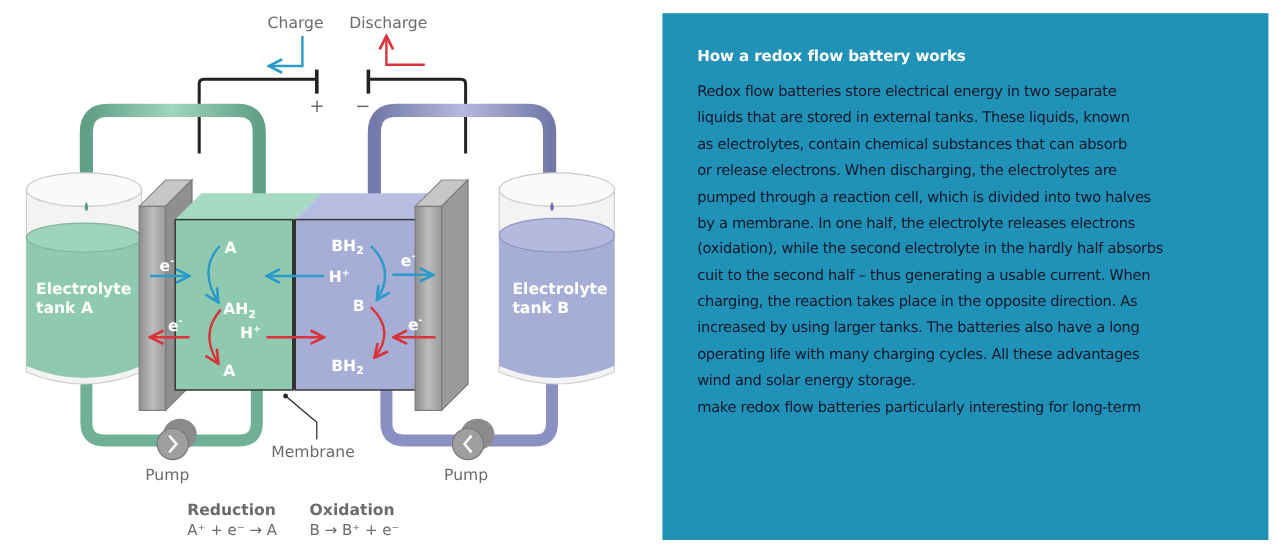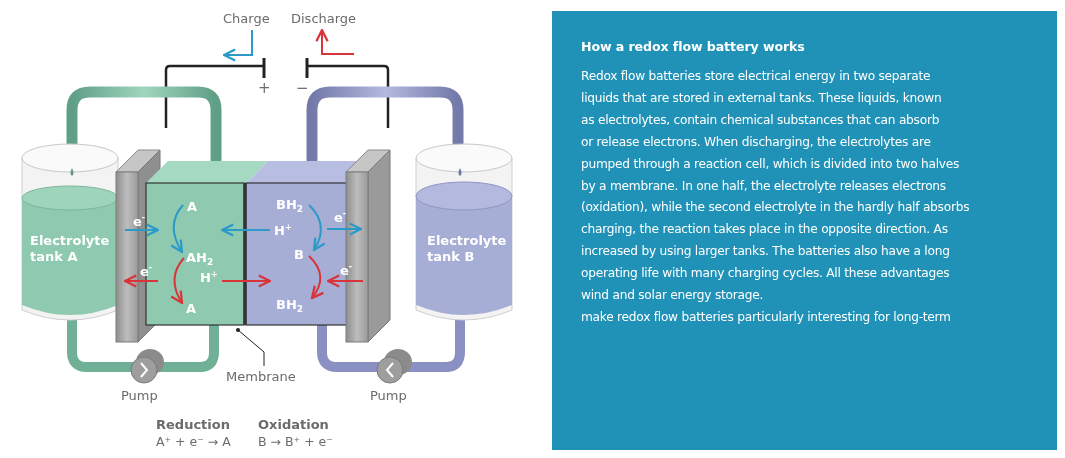--- a/index.html
+++ b/index.html
@@ -8,21 +8,21 @@
   #diagram { position: absolute; left: 0; top: 0; width: 545px; height: 458px; }
   .wt { fill: #ffffff; font-weight: bold; font-size: 13px; }
   .gray-lbl { fill: #6b6b6b; font-size: 13px; }
   .dark-lbl { fill: #6b6b6b; font-size: 13px; font-weight: bold; }
   #infobox { position: absolute; left: 552px; top: 11px; width: 505px; height: 439px;
              background: #2192b7; color: #eef6fa; box-sizing: border-box;
              padding: 28px 22px 0 29px; }
   #infobox h2 { margin: 0 0 12px 0; font-size: 12.6px; font-weight: bold; color: #ffffff;
                 font-family: "DejaVu Sans", sans-serif; letter-spacing: -0.1px; }
   #infobox .line { font-size: 12.2px; line-height: 21.9px; white-space: nowrap;
-                   font-family: "DejaVu Sans", sans-serif; color: #ffffff; letter-spacing: -0.25px; }
+                   font-family: "DejaVu Sans", sans-serif; color: #0f172a; letter-spacing: -0.25px; }
 </style>
 </head>
 <body>
 
 <svg id="diagram" viewBox="0 0 545 458" xmlns="http://www.w3.org/2000/svg">
   <defs>
     <marker id="arrB" viewBox="0 0 10 10" refX="9" refY="5" markerWidth="7" markerHeight="7" orient="auto-start-reverse">
       <path d="M1,1 L9,5 L1,9" fill="none" stroke="#2b9ac9" stroke-width="1.6"></path>
     </marker>
     <marker id="arrR" viewBox="0 0 10 10" refX="9" refY="5" markerWidth="7" markerHeight="7" orient="auto-start-reverse">
@@ -157,19 +157,20 @@
 <div id="infobox">
   <h2>How a redox flow battery works</h2>
   <div id="info-lines">
       <div class="line">Redox flow batteries store electrical energy in two separate</div>
       <div class="line">liquids that are stored in external tanks. These liquids, known</div>
       <div class="line">as electrolytes, contain chemical substances that can absorb</div>
       <div class="line">or release electrons. When discharging, the electrolytes are</div>
       <div class="line">pumped through a reaction cell, which is divided into two halves</div>
       <div class="line">by a membrane. In one half, the electrolyte releases electrons</div>
       <div class="line">(oxidation), while the second electrolyte in the hardly half absorbs</div>
+      <div class="line">cuit to the second half – thus generating a usable current. When</div>
       <div class="line">charging, the reaction takes place in the opposite direction. As</div>
       <div class="line">increased by using larger tanks. The batteries also have a long</div>
       <div class="line">operating life with many charging cycles. All these advantages</div>
       <div class="line">wind and solar energy storage.</div>
       <div class="line">make redox flow batteries particularly interesting for long-term</div>
     </div>
 </div>
 
 </body></html>

